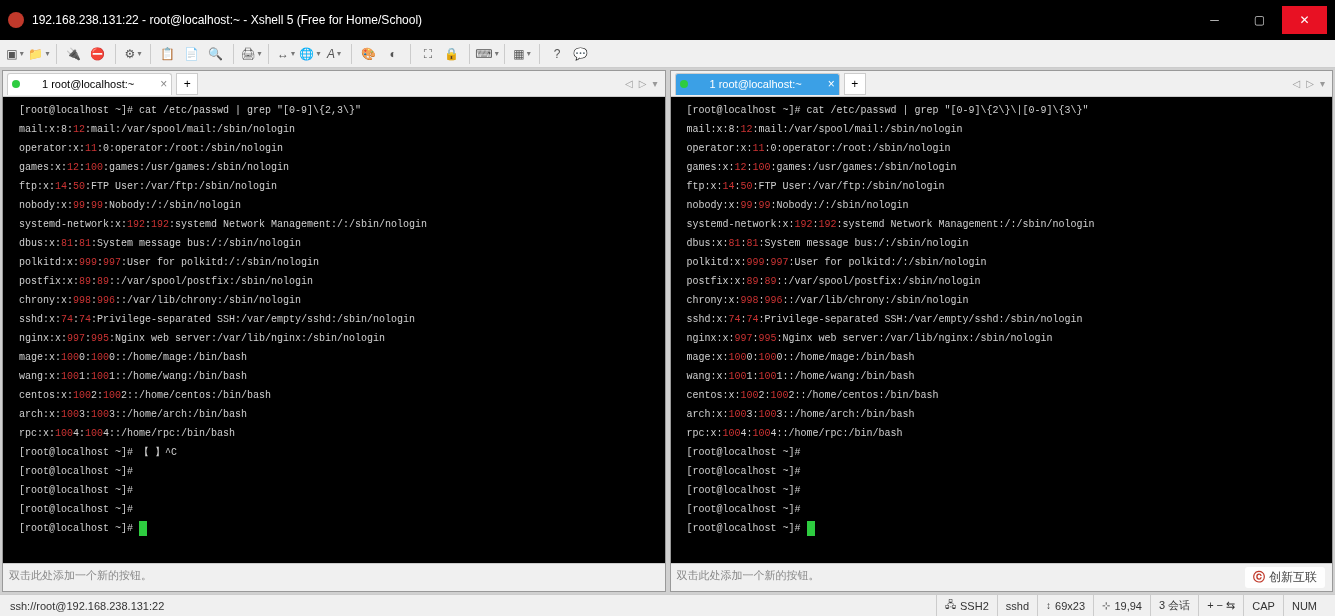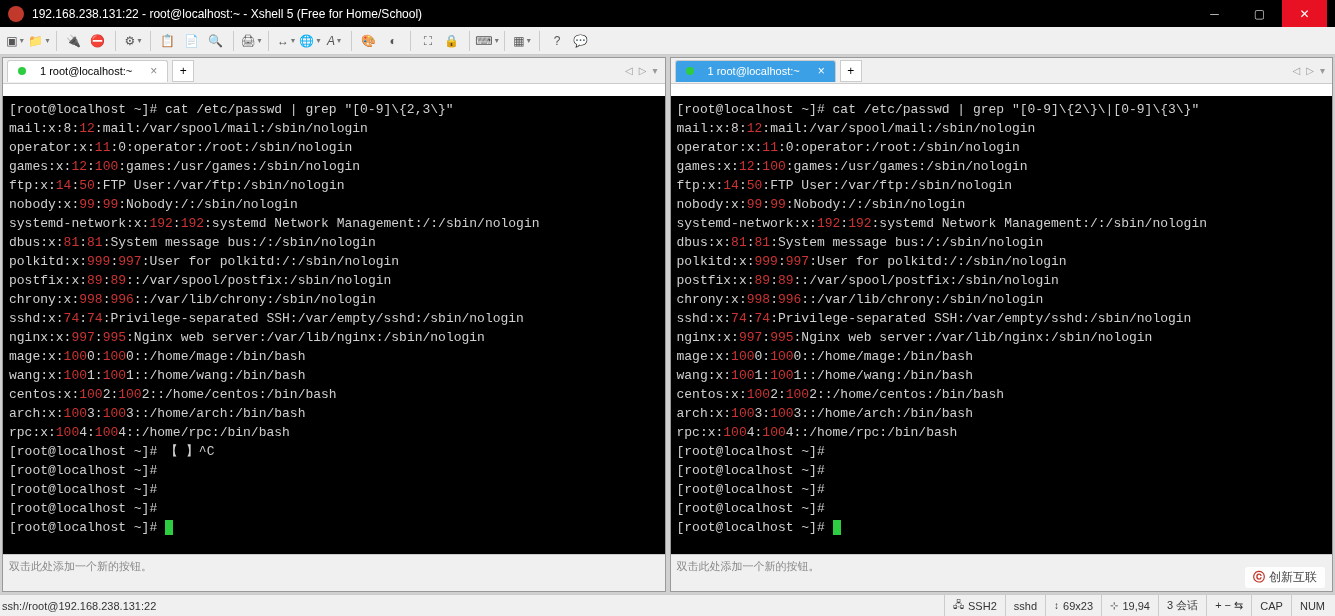--- a/index.html
+++ b/index.html
@@ -1,43 +1,43 @@
 <!DOCTYPE html>
 <html><head>
 <meta charset="utf-8">
 <style>
 * { margin: 0; padding: 0; box-sizing: border-box; }
 body { font-family: "Segoe UI", Tahoma, sans-serif; font-size: 12px; background: #f0f0f0; width: 1335px; height: 616px; overflow: hidden; display: flex; flex-direction: column; }
-.titlebar { background: #000; color: #fff; height: 27px; display: flex; align-items: center; padding: 0 8px; }
+.titlebar { background: #000; color: #fff; height: 40px; display: flex; align-items: center; padding: 0 8px; }
 .titlebar .app-icon { width: 16px; height: 16px; background: #c0392b; border-radius: 50%; margin-right: 8px; display: inline-block; }
 .titlebar .title { flex: 1; font-size: 12px; }
 .titlebar .win-btn { width: 45px; height: 28px; display: flex; align-items: center; justify-content: center; color: #ccc; }
 .titlebar .win-btn.close { background: #e81123; color: #fff; }
 .toolbar { background: #f0f0f0; height: 28px; display: flex; align-items: center; padding: 0 4px; border-bottom: 1px solid #ccc; gap: 2px; }
 .toolbar .sep { width: 1px; height: 20px; background: #ccc; margin: 0 4px; }
 .toolbar .tbtn { width: 22px; height: 22px; display: flex; align-items: center; justify-content: center; color: #555; border-radius: 2px; }
 .toolbar .tbtn.drop::after { content: "▾"; font-size: 8px; margin-left: 2px; color: #777; }
 .panes { flex: 1; display: flex; gap: 4px; padding: 2px; background: #d0d0d0; }
 .pane { flex: 1; display: flex; flex-direction: column; background: #fff; border: 1px solid #999; }
 .tabbar { height: 26px; background: #f0f0f0; display: flex; align-items: center; padding: 0 4px; border-bottom: 1px solid #ccc; }
-.tab { height: 22px; padding: 0 10px; display: flex; align-items: center; gap: 14px; background: #fff; border: 1px solid #ccc; border-bottom: none; border-radius: 3px 3px 0 0; font-size: 11px; }
+.tab { height: 22px; padding: 0 4px; display: flex; align-items: center; gap: 22px; background: #fff; border: 1px solid #ccc; border-bottom: none; border-radius: 3px 3px 0 0; font-size: 11px; }
 .tab .dot { width: 8px; height: 8px; border-radius: 50%; }
 .tab .dot.green { background: #2ecc40; }
 .tab .close-x { color: #888; font-size: 12px; margin-left: 4px; }
 .tab.active { background: #3ba0e6; color: #fff; }
 .tab.active .close-x { color: #fff; }
 .addtab { width: 22px; height: 22px; border: 1px solid #ccc; margin-left: 4px; display: flex; align-items: center; justify-content: center; background: #fff; }
 .tabbar .spacer { flex: 1; }
 .tabbar .nav { color: #999; font-size: 10px; padding: 0 3px; }
-.terminal { flex: 1; background: #000; color: #d0d0d0; font-family: "Consolas", "Courier New", monospace; font-size: 13px; line-height: 19px; padding: 4px 6px; white-space: pre; overflow: hidden; margin-top: 12px; }
+.terminal { flex: 1; background: #000; color: #d0d0d0; font-family: "Consolas", "Courier New", monospace; font-size: 10px; line-height: 19px; padding: 4px 16px; white-space: pre; overflow: hidden; }
 .terminal .w { color: #d0d0d0; }
 .terminal .r { color: #cc3333; }
 .terminal .cursor { display: inline-block; width: 8px; height: 15px; background: #2ecc40; vertical-align: middle; }
-.hint { height: 37px; background: #f0f0f0; color: #888; font-size: 11px; padding: 4px 6px; border-top: 1px solid #ccc; }
-.statusbar { height: 22px; background: #f0f0f0; border-top: 1px solid #ccc; display: flex; align-items: center; font-size: 11px; padding: 0 2px; color: #333; }
+.hint { height: 28px; background: #f0f0f0; color: #888; font-size: 11px; padding: 4px 6px; border-top: 1px solid #ccc; }
+.statusbar { height: 22px; background: #f0f0f0; border-top: 1px solid #ccc; display: flex; align-items: center; font-size: 11px; padding: 0 10px; color: #333; }
 .statusbar .sp { flex: 1; }
 .statusbar .seg { padding: 0 8px; border-left: 1px solid #ccc; height: 100%; display: flex; align-items: center; gap: 4px; }
 .statusbar .ic { font-size: 10px; }
 .watermark { position: absolute; right: 10px; bottom: 28px; background: rgba(255,255,255,0.9); padding: 2px 8px; font-size: 12px; border-radius: 3px; color: #444; display:flex; align-items:center; gap:4px; }
 .watermark .logo { color:#c0392b; font-weight:bold; }
 
 .terminal::after { content: ""; display:block; position:relative; }
 </style>
 </head>
 <body>

